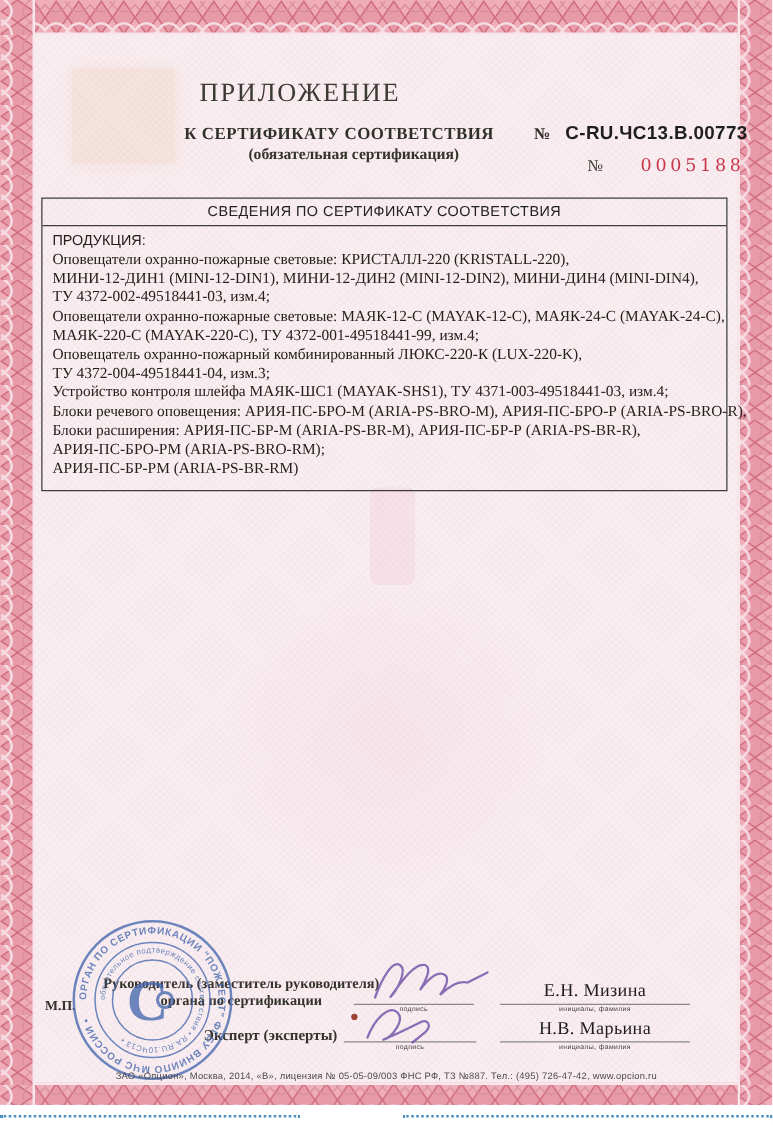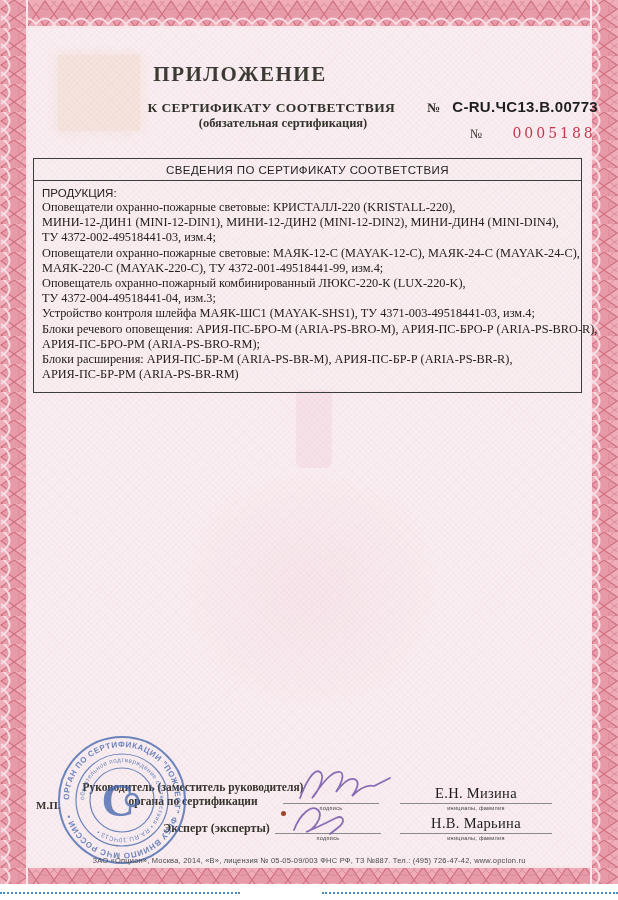--- a/index.html
+++ b/index.html
@@ -28,21 +28,21 @@
     box-shadow: inset 0 0 0 2px rgba(255,255,255,0.95), 0 0 0 1.5px rgba(255,255,255,0.7);
     display:flex; align-items:center; justify-content:center;
   }
   .banner span {
     color:#ffffff; font-family:"Liberation Sans", sans-serif; font-weight:bold;
     font-size:17px; letter-spacing:1px; transform:scaleX(0.94) scaleY(1.12);
     text-shadow:0 0 1px rgba(190,60,75,0.6); white-space:nowrap;
   }
   .title {
     position:absolute; top:62px; left:0; width:480px; text-align:center;
-    font-size:21px; font-weight:bold; letter-spacing:1.5px; color:#3c3b33;
+    font-size:21px; font-weight:normal; letter-spacing:1.5px; color:#3c3b33;
   }
   .cert-line {
     position:absolute; top:98px; left:100px; right:20px; text-align:right;
     white-space:nowrap; color:#30302a;
   }
   .cert-line .lbl { font-size:13.5px; font-weight:bold; letter-spacing:0.4px; }
   .cert-line .no  { font-size:13px; font-weight:bold; margin-left:28px; }
   .cert-line .num {
     font-family:"Liberation Sans", sans-serif; font-weight:bold;
     font-size:15px; color:#1e1e1e; margin-left:8px; letter-spacing:0.3px;
@@ -183,22 +183,22 @@
         <div class="product-lines">
             <div>Оповещатели охранно-пожарные световые: КРИСТАЛЛ-220 (KRISTALL-220),</div>
             <div>МИНИ-12-ДИН1 (MINI-12-DIN1), МИНИ-12-ДИН2 (MINI-12-DIN2), МИНИ-ДИН4 (MINI-DIN4),</div>
             <div>ТУ 4372-002-49518441-03, изм.4;</div>
             <div>Оповещатели охранно-пожарные световые: МАЯК-12-С (MAYAK-12-C), МАЯК-24-С (MAYAK-24-C),</div>
             <div>МАЯК-220-С (MAYAK-220-C), ТУ 4372-001-49518441-99, изм.4;</div>
             <div>Оповещатель охранно-пожарный комбинированный ЛЮКС-220-К (LUX-220-K),</div>
             <div>ТУ 4372-004-49518441-04, изм.3;</div>
             <div>Устройство контроля шлейфа МАЯК-ШС1 (MAYAK-SHS1), ТУ 4371-003-49518441-03, изм.4;</div>
             <div>Блоки речевого оповещения: АРИЯ-ПС-БРО-М (ARIA-PS-BRO-M), АРИЯ-ПС-БРО-Р (ARIA-PS-BRO-R),</div>
+            <div>Блоки расширения: АРИЯ-ПС-БР-М (ARIA-PS-BR-M), АРИЯ-ПС-БР-Р (ARIA-PS-BR-R),</div>
             <div>АРИЯ-ПС-БРО-РМ (ARIA-PS-BRO-RM);</div>
-            <div>Блоки расширения: АРИЯ-ПС-БР-М (ARIA-PS-BR-M), АРИЯ-ПС-БР-Р (ARIA-PS-BR-R),</div>
             <div>АРИЯ-ПС-БР-РМ (ARIA-PS-BR-RM)</div>
           </div>
       </div>
     </div>
 
     <div class="mp">М.П.</div>
     <div class="role-head">
       <div>Руководитель (заместитель руководителя)</div>
       <div>органа по сертификации</div>
     </div>

